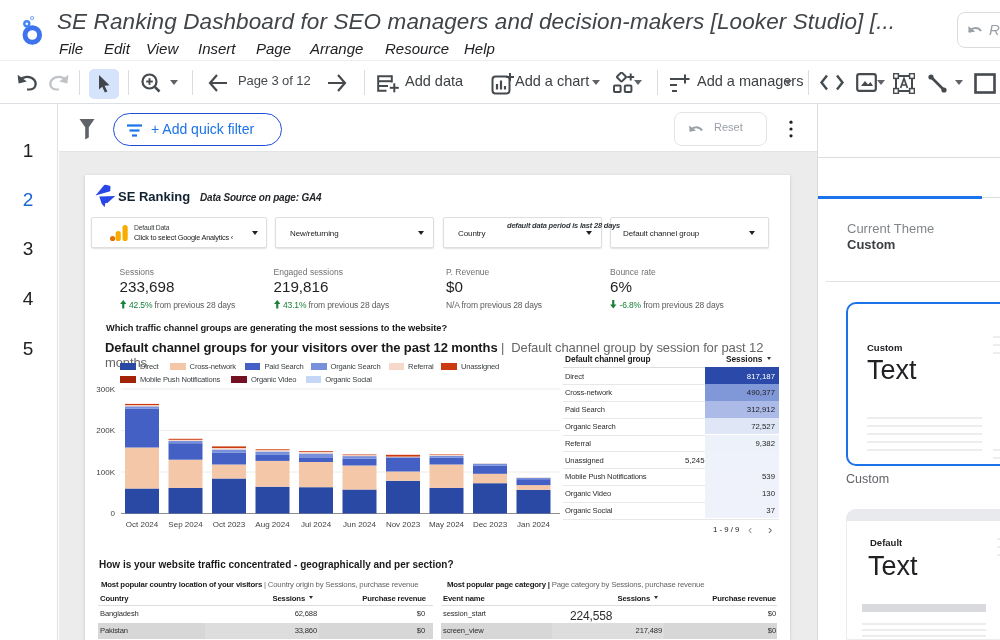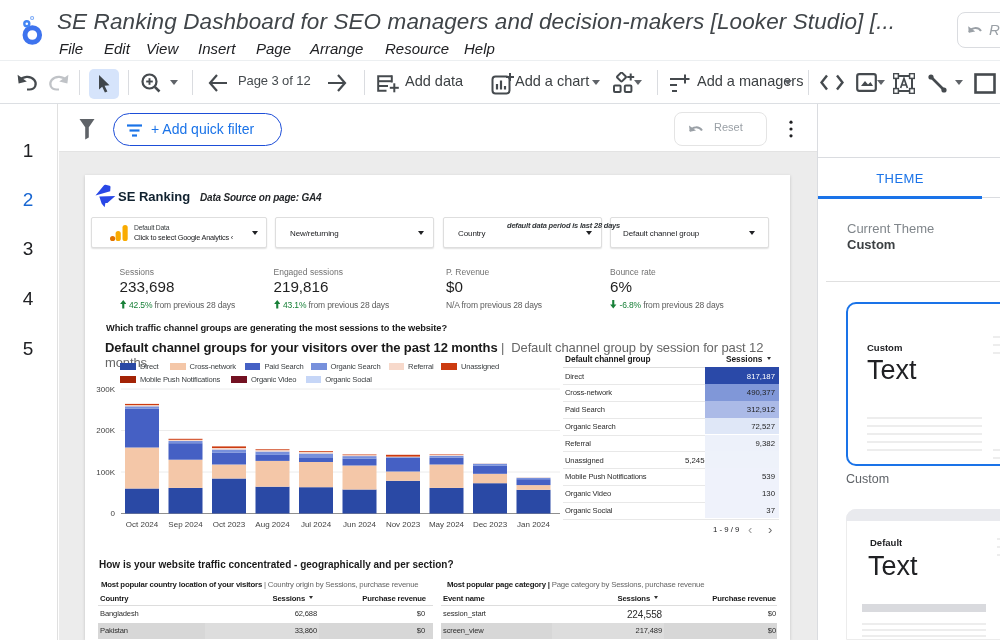--- a/index.html
+++ b/index.html
@@ -402,33 +402,32 @@
     <div class="abs" style="left:120px;top:447.5px;width:114px;height:16px;background:#dddddd"></div>
     <div class="abs" style="left:15px;top:451px;font-size:7.6px;letter-spacing:-0.15px;color:#2d2d2d">Pakistan</div>
     <div class="abs" style="left:140px;top:451px;width:92px;text-align:right;font-size:7.6px;letter-spacing:-0.15px;color:#2d2d2d">33,860</div>
     <div class="abs" style="left:250px;top:451px;width:90px;text-align:right;font-size:7.6px;letter-spacing:-0.15px;color:#2d2d2d">$0</div>
     <div class="abs" style="left:362px;top:405px;font-size:7.8px;letter-spacing:-0.2px;color:#666;white-space:nowrap"><b style="color:#1a1a1a">Most popular page category |</b> Page category by Sessions, purchase revenue</div>
     <div class="abs" style="left:358px;top:419px;font-size:7.7px;letter-spacing:-0.15px;font-weight:bold;color:#1a1a1a">Event name</div>
     <div class="abs" style="left:485px;top:419px;width:88px;text-align:right;font-size:7.7px;letter-spacing:-0.15px;font-weight:bold;color:#1a1a1a">Sessions&nbsp;&nbsp;<span class="hdrcaret"></span></div>
     <div class="abs" style="left:600px;top:419px;width:91px;text-align:right;font-size:7.7px;letter-spacing:-0.15px;font-weight:bold;color:#1a1a1a">Purchase revenue</div>
     <div class="abs" style="left:356px;top:429.5px;width:336px;height:1px;background:#dddddd"></div>
     <div class="abs" style="left:358px;top:434px;font-size:7.6px;letter-spacing:-0.15px;color:#2d2d2d">session_start</div>
-    <div class="abs" style="left:485px;top:434px;width:92px;text-align:right;font-size:10px;letter-spacing:-0.15px;color:#2d2d2d">224,558</div>
+    <div class="abs" style="left:485px;top:434px;width:92px;text-align:left;font-size:12px;letter-spacing:-0.15px;color:#2d2d2d">224,558</div>
     <div class="abs" style="left:600px;top:434px;width:91px;text-align:right;font-size:7.6px;letter-spacing:-0.15px;color:#2d2d2d">$0</div>
     <div class="abs" style="left:356px;top:447.5px;width:336px;height:16px;background:#d7d7d7"></div>
     <div class="abs" style="left:467px;top:447.5px;width:112px;height:16px;background:#dddddd"></div>
     <div class="abs" style="left:358px;top:451px;font-size:7.6px;letter-spacing:-0.15px;color:#2d2d2d">screen_view</div>
     <div class="abs" style="left:485px;top:451px;width:92px;text-align:right;font-size:7.6px;letter-spacing:-0.15px;color:#2d2d2d">217,489</div>
     <div class="abs" style="left:600px;top:451px;width:91px;text-align:right;font-size:7.6px;letter-spacing:-0.15px;color:#2d2d2d">$0</div>
     </div>
   </div>
 </div>
 <div id="panel">
   <div class="abs" style="left:0;top:53px;width:183px;height:1px;background:#dadce0"></div>
-  <div class="abs" style="left:0;top:59px;width:164px;text-align:center;font-size:13px;letter-spacing:.4px;color:#1a73e8;padding-top:8px">THEME</div>
   <div class="abs" style="left:0;top:92px;width:164px;height:3px;background:#1a73e8"></div>
   <div class="abs" style="left:164px;top:93px;width:19px;height:1px;background:#dadce0"></div>
   <div class="abs" style="left:29px;top:117px;font-size:13px;color:#80868b">Current Theme</div>
   <div class="abs" style="left:29px;top:133px;font-size:13px;font-weight:bold;color:#3c4043">Custom</div>
   <div class="abs" style="left:8px;top:177px;width:175px;height:1px;background:#e0e0e0"></div>
   <div class="abs" style="left:28px;top:198px;width:165px;height:164px;border:2px solid #1a73e8;border-radius:10px;background:#fff">
     <div class="abs" style="left:19px;top:38px;font-size:9.5px;font-weight:bold;color:#202124">Custom</div>
     <div class="abs" style="left:19px;top:51px;font-size:27px;color:#202124">Text</div>
     <div class="abs" style="left:19px;top:113px;width:115px;height:2px;background:#ededed"></div>
     <div class="abs" style="left:19px;top:121px;width:115px;height:2px;background:#ededed"></div>

